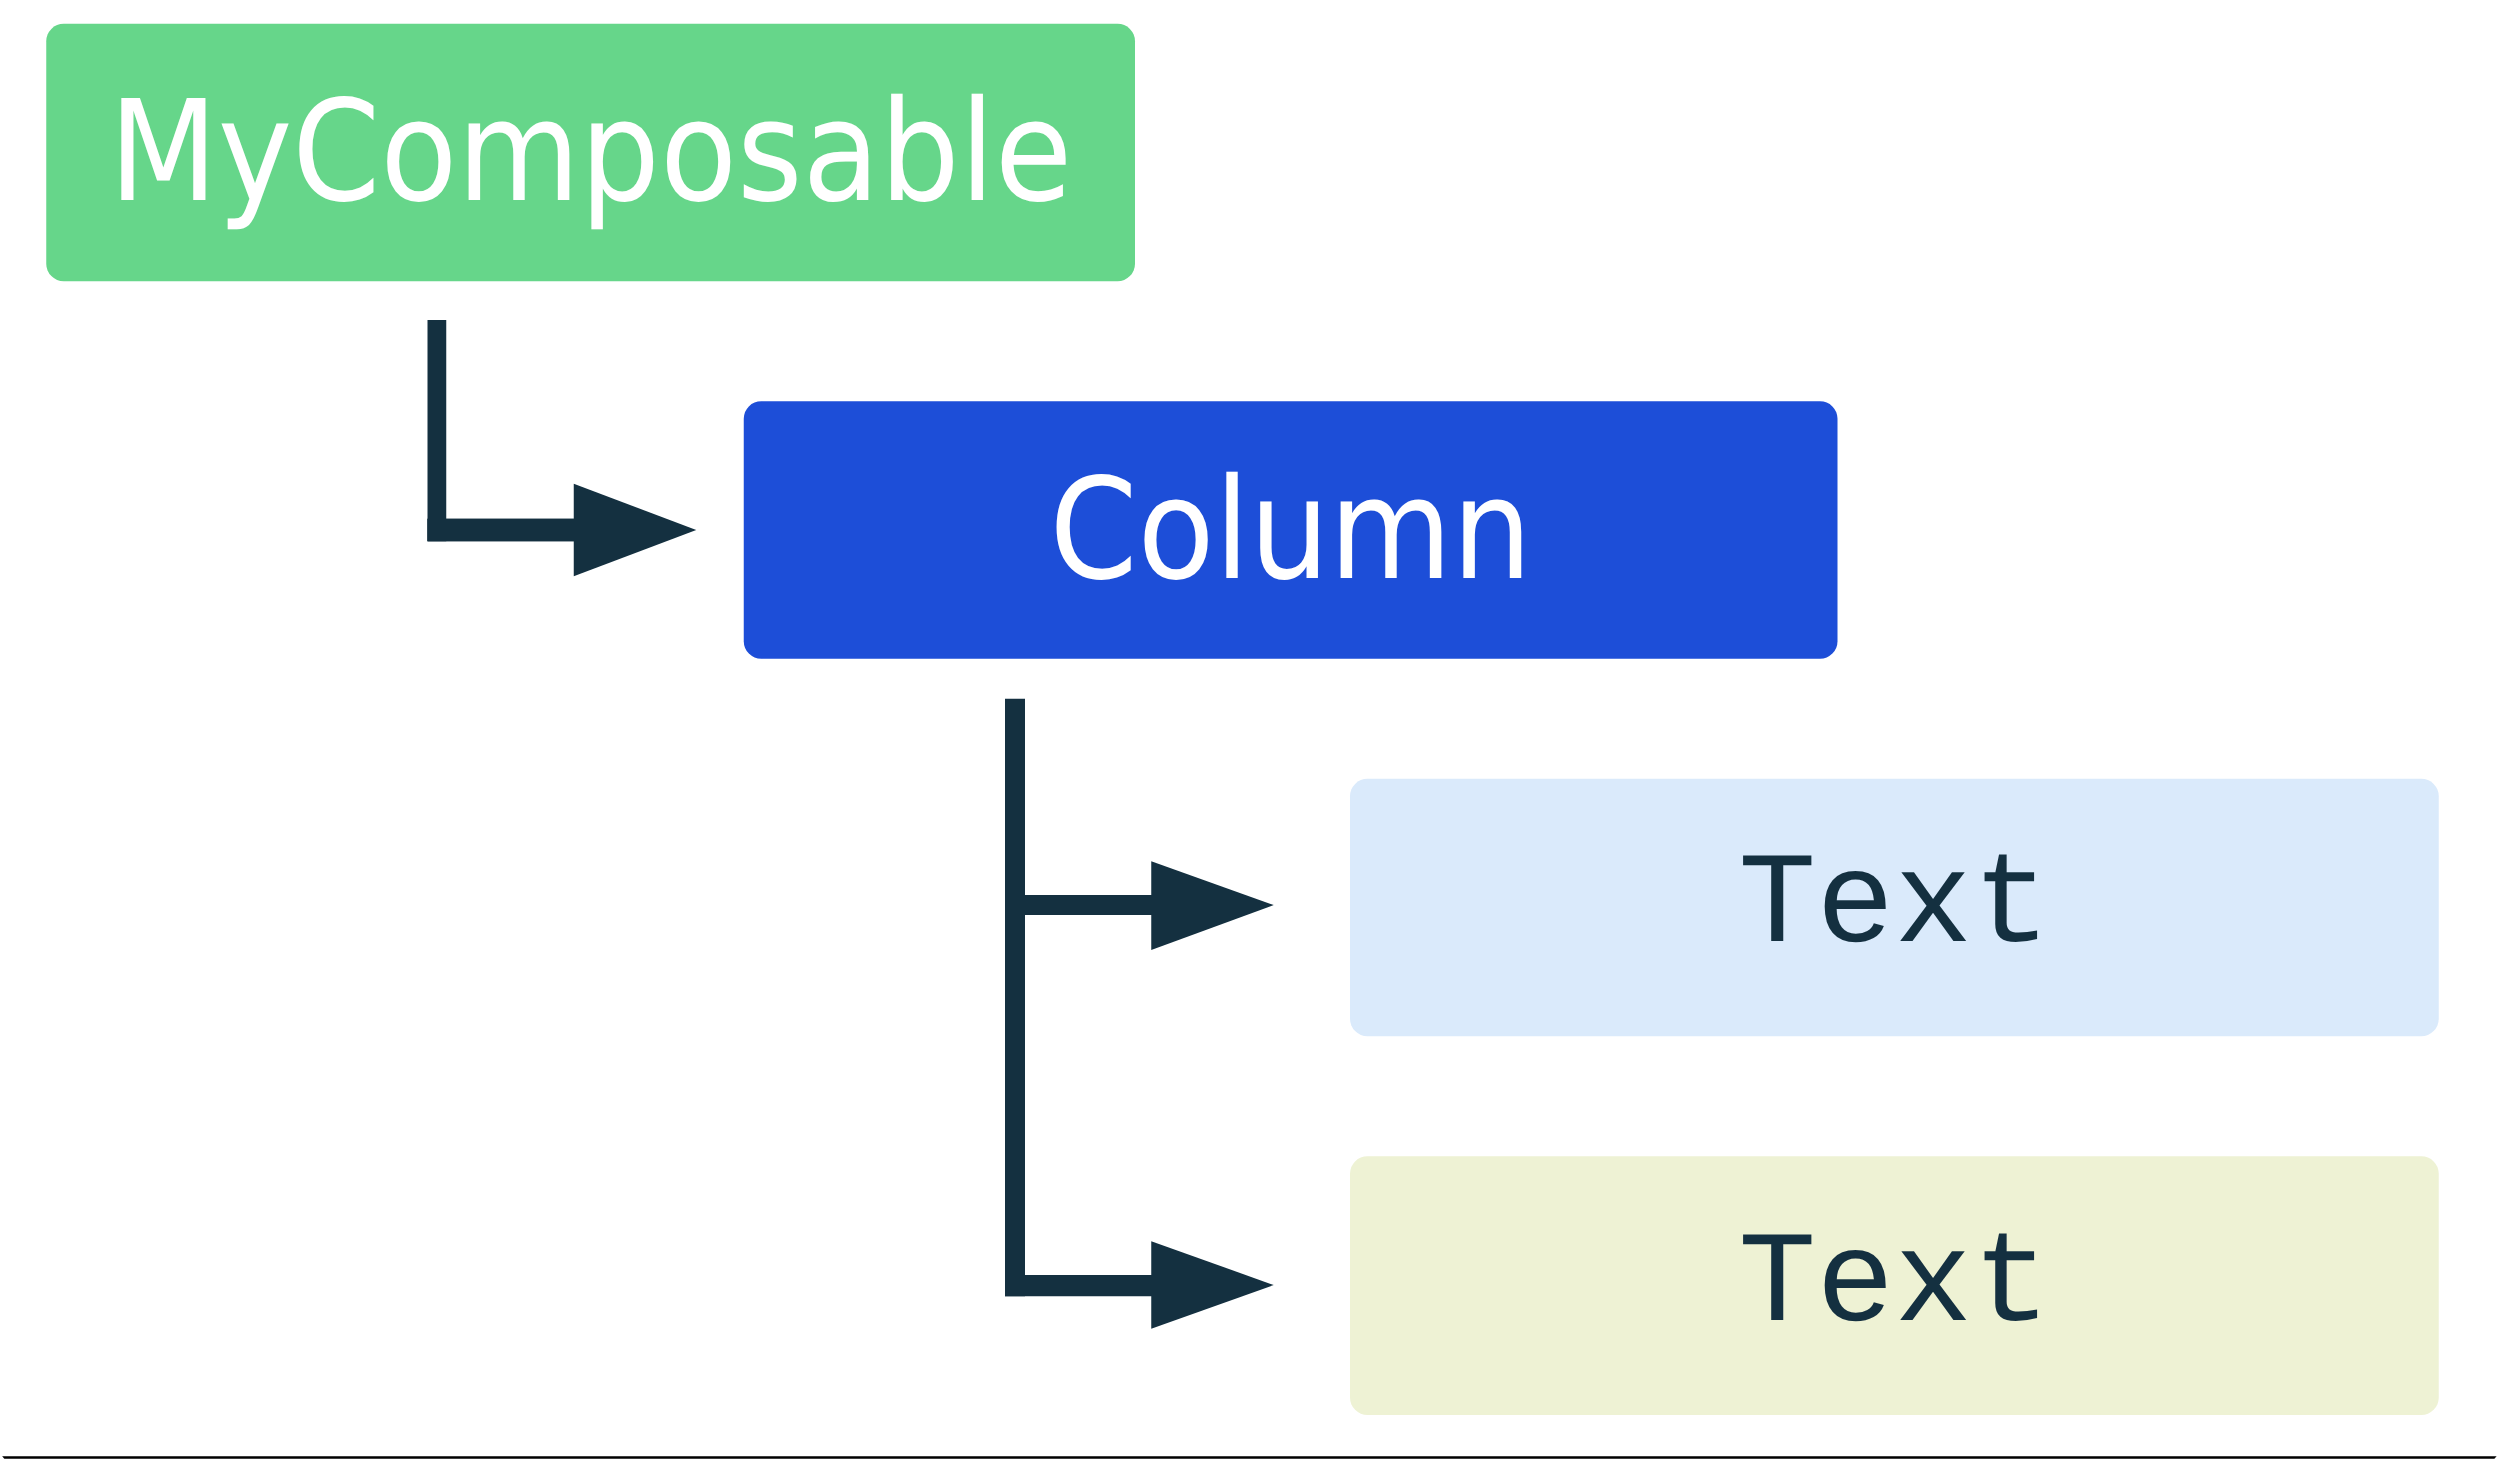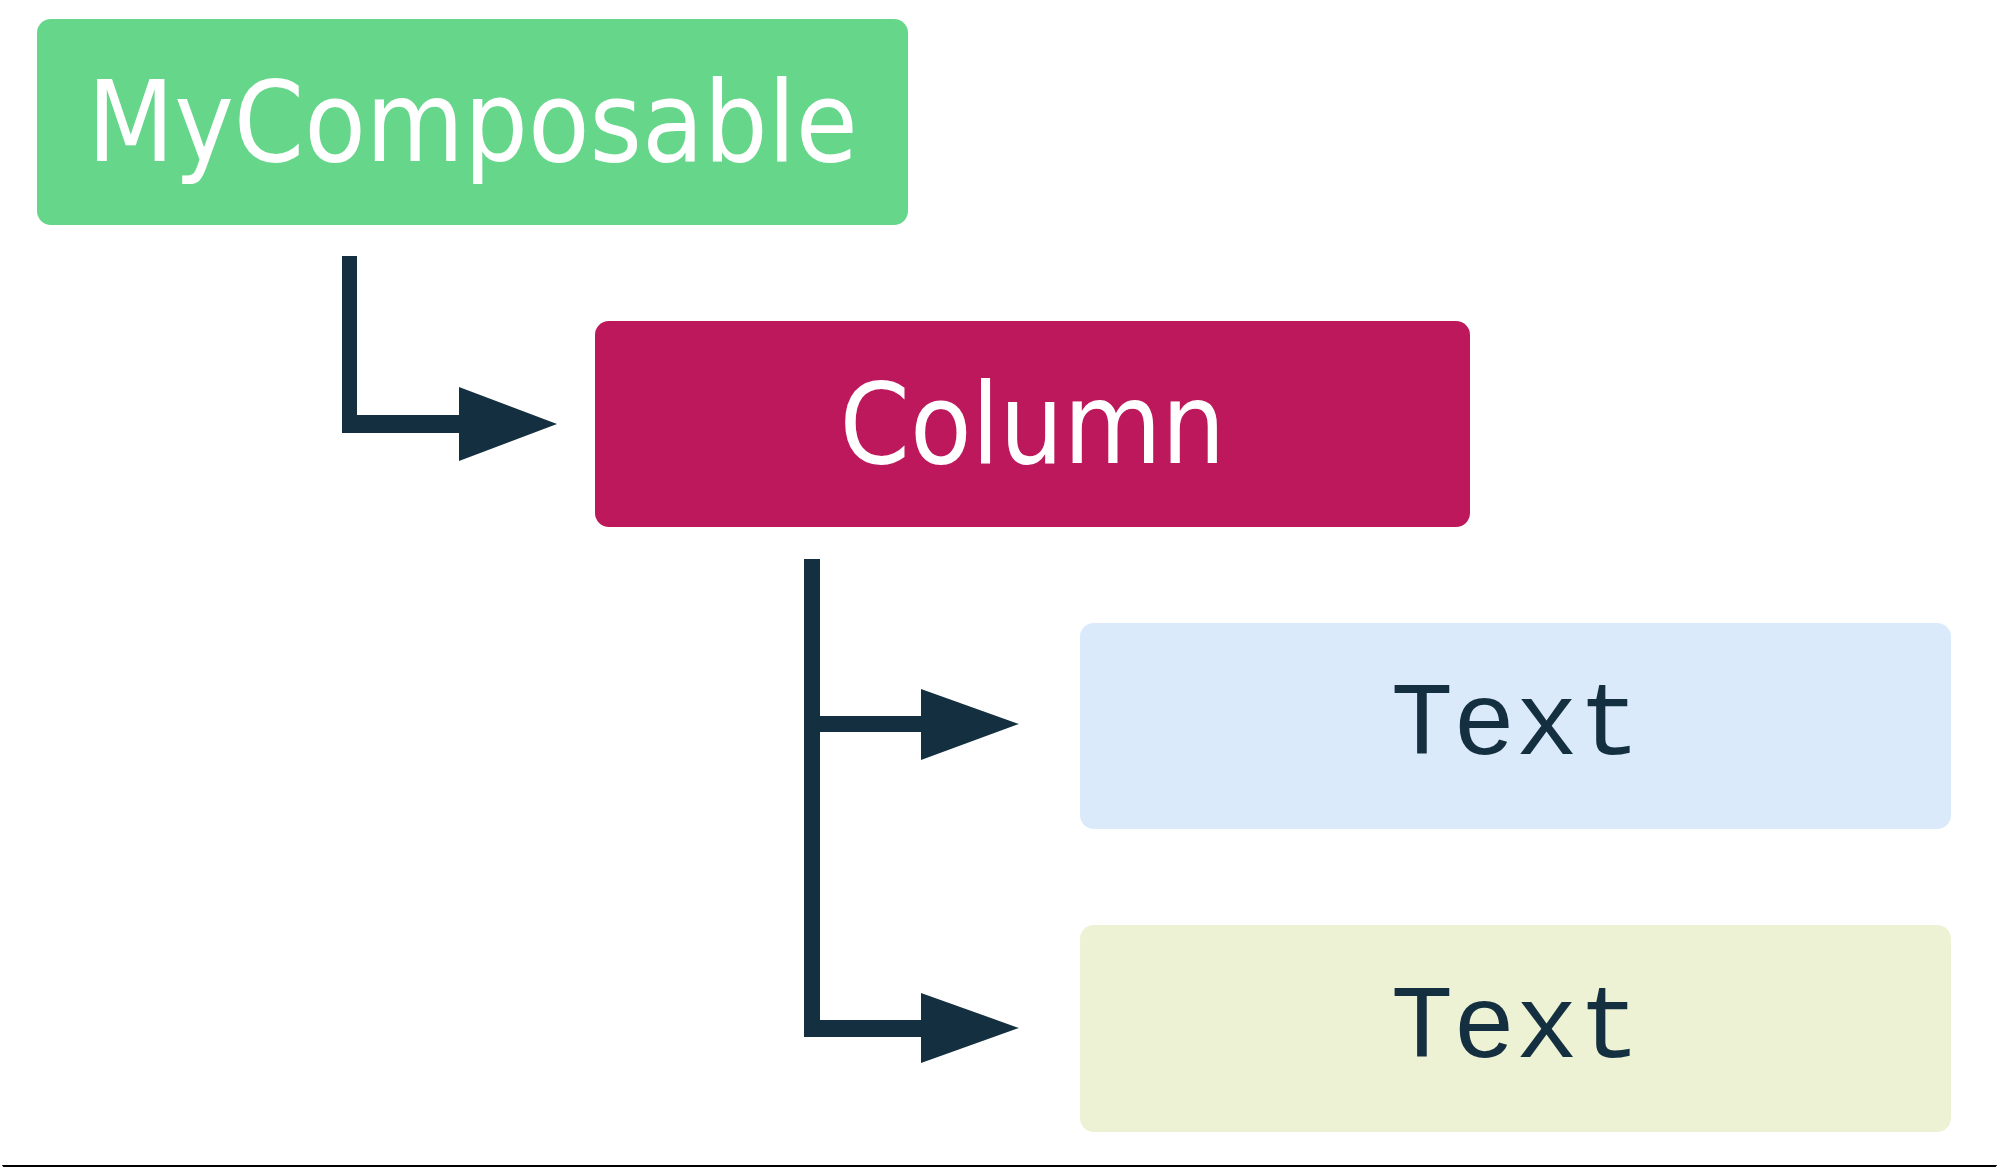--- a/index.html
+++ b/index.html
@@ -121,21 +121,21 @@
     <g>
       <rect x="804" y="1020" width="124" height="17" fill="#143040"></rect>
       <polygon points="921,993 1019,1028 921,1063" fill="#143040"></polygon>
     </g>
   </svg>
 
   <div class="node" id="node-root" style="background: rgb(102, 214, 138); color: rgb(255, 255, 255);">
     <span class="node-label">MyComposable</span>
   </div>
 
-  <div class="node" id="node-column" style="background: #be185d; color: rgb(255, 255, 255);">
+  <div class="node" id="node-column" style="background: #1d4ed8; color: rgb(255, 255, 255);">
     <span class="node-label">Column</span>
   </div>
 
   <div class="node" id="node-text-1" style="background: rgb(218, 234, 251); color: rgb(20, 48, 64);">
     <span class="node-label">Text</span>
   </div>
 
   <div class="node" id="node-text-2" style="background: rgb(238, 242, 212); color: rgb(20, 48, 64);">
     <span class="node-label">Text</span>
   </div>

